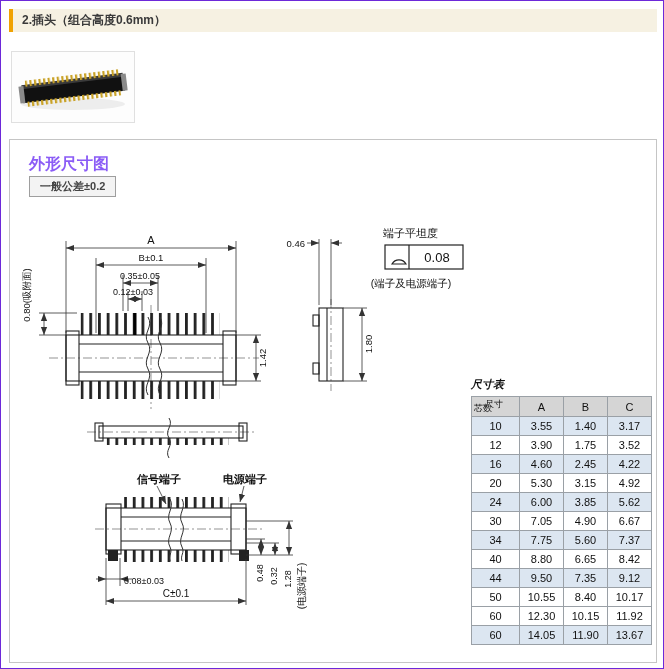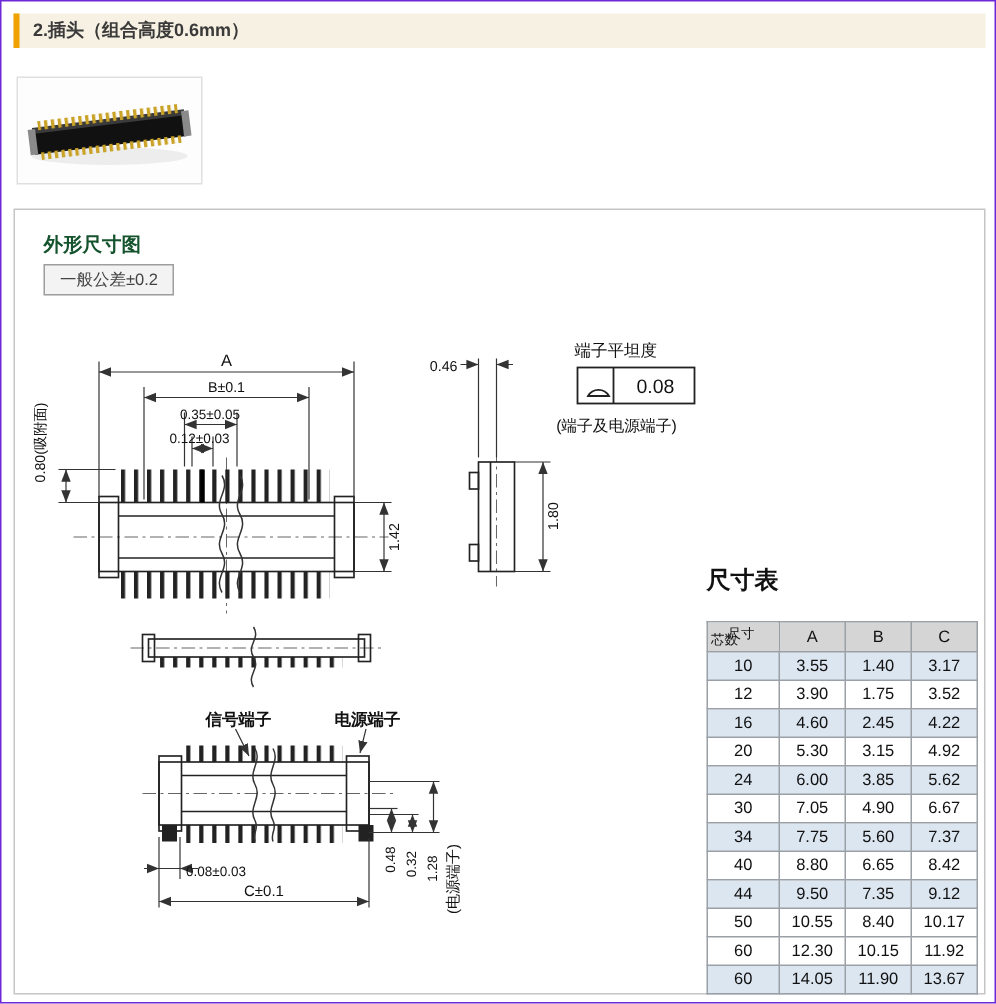--- a/index.html
+++ b/index.html
@@ -8,29 +8,29 @@
 
   .section-header { position:absolute; left:8px; top:8px; width:648px; height:23px;
     background:#f6f1e2; border-left:4px solid #f0a202; font-size:12px; font-weight:bold;
     color:#3a3a3a; line-height:23px; padding-left:9px; }
 
   .photo { position:absolute; left:10px; top:50px; width:124px; height:72px;
     border:1px solid #e0e0e0; background:#fdfdfd; }
 
   .panel { position:absolute; left:8px; top:138px; width:648px; height:524px;
     border:1px solid #c5c5c5; background:#fff; }
-  .panel-title { position:absolute; left:28px; top:153px; font-size:13px; font-weight:bold; color:#14532d;text-align:right; }
+  .panel-title { position:absolute; left:28px; top:153px; font-size:16px; font-weight:bold; color:#8b5cf6;text-align:right; }
   .tol-box { position:absolute; left:28px; top:175px; font-size:11px; color:#444;
-    background:#f3f3f3; border:1px solid #9e9e9e; padding:2px 10px; display:inline-block; }
+    background:#f3f3f3; border:1px solid #9e9e9e; padding:2px 10px; display:inline-block;font-weight:bold; }
 
   .drawing-svg { position:absolute; left:10px; top:212px; }
   .drawing-svg text { font-family:"Liberation Sans","DejaVu Sans",sans-serif; fill:#111; }
 
   .table-wrap { position:absolute; left:470px; top:376px; width:184px; }
-  .table-title { font-size:16px; font-weight:bold; color:#111; margin-bottom:16px; }
+  .table-title { font-size:11px; font-weight:bold; color:#111; margin-bottom:4px;font-style:italic; }
   table.size { border-collapse:collapse; }
   .size th, .size td { border:1px solid #9aa0a6; font-size:11px; text-align:center;
     font-weight:normal; color:#111; padding:0 2px; }
   .size thead th { background:#d5d5d5; height:20px; }
   .size tbody th, .size tbody td { height:19px; background:#fff;margin-left:28px; }
   .size .col-cores { width:48px; } .size .col-dim { width:44px; }
   .size tbody tr.alt th, .size tbody tr.alt td { background:#dce6f1; }
   .corner { position:relative; width:48px; padding:0;
     background:
       linear-gradient(to bottom right, transparent calc(50% - 0.5px), #777 calc(50% - 0.5px), #777 calc(50% + 0.5px), transparent calc(50% + 0.5px)),

